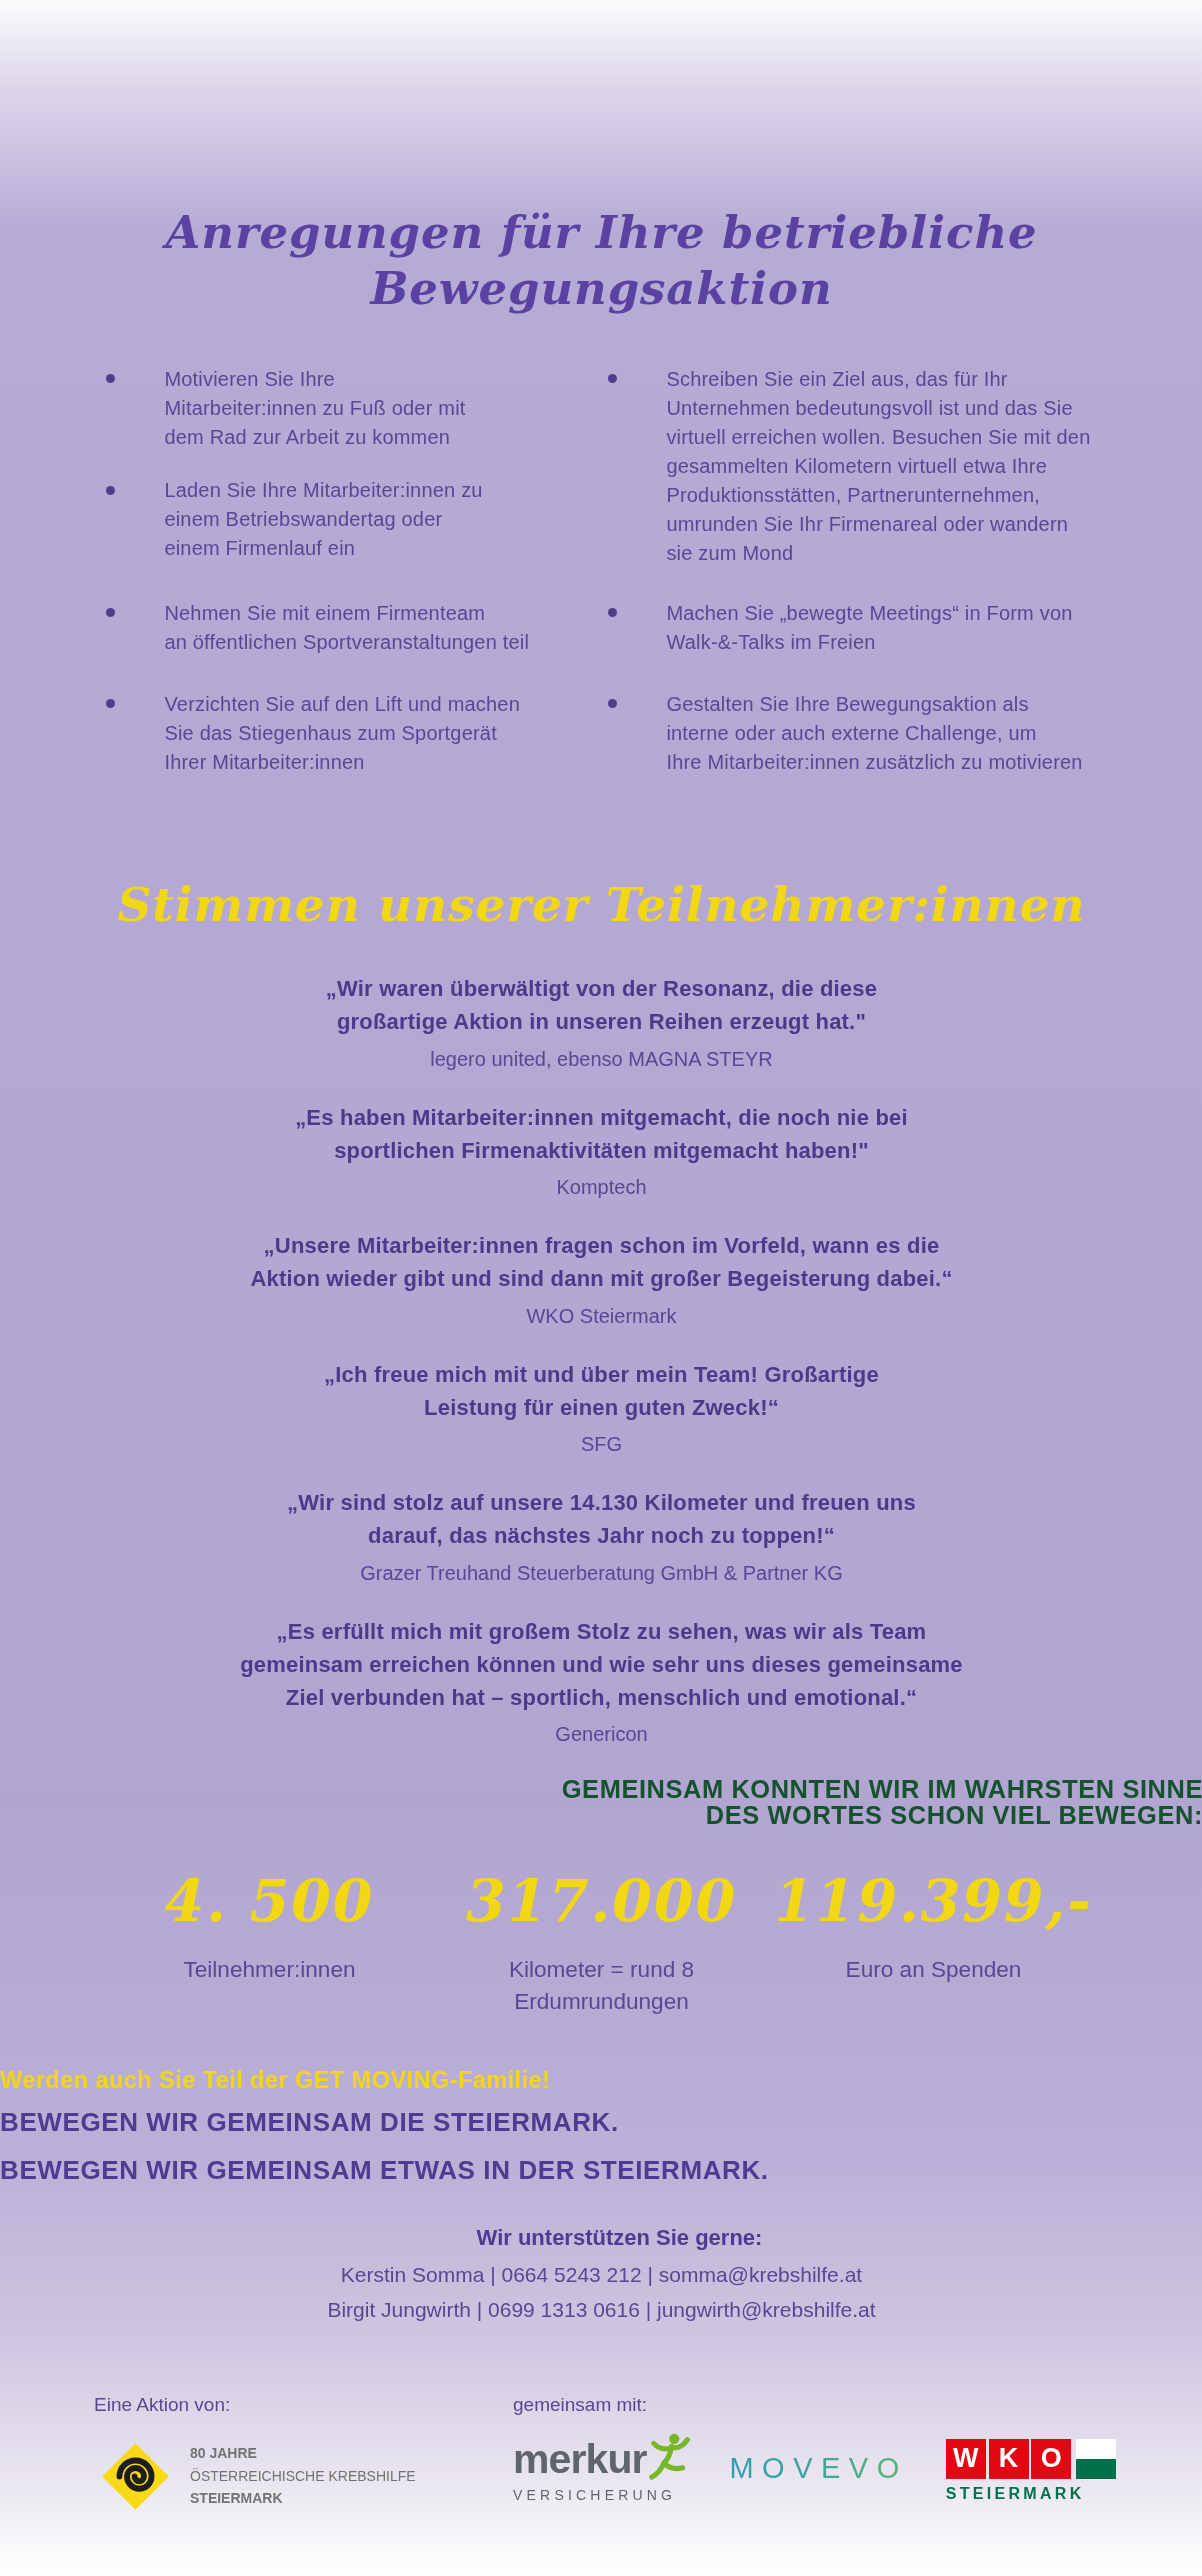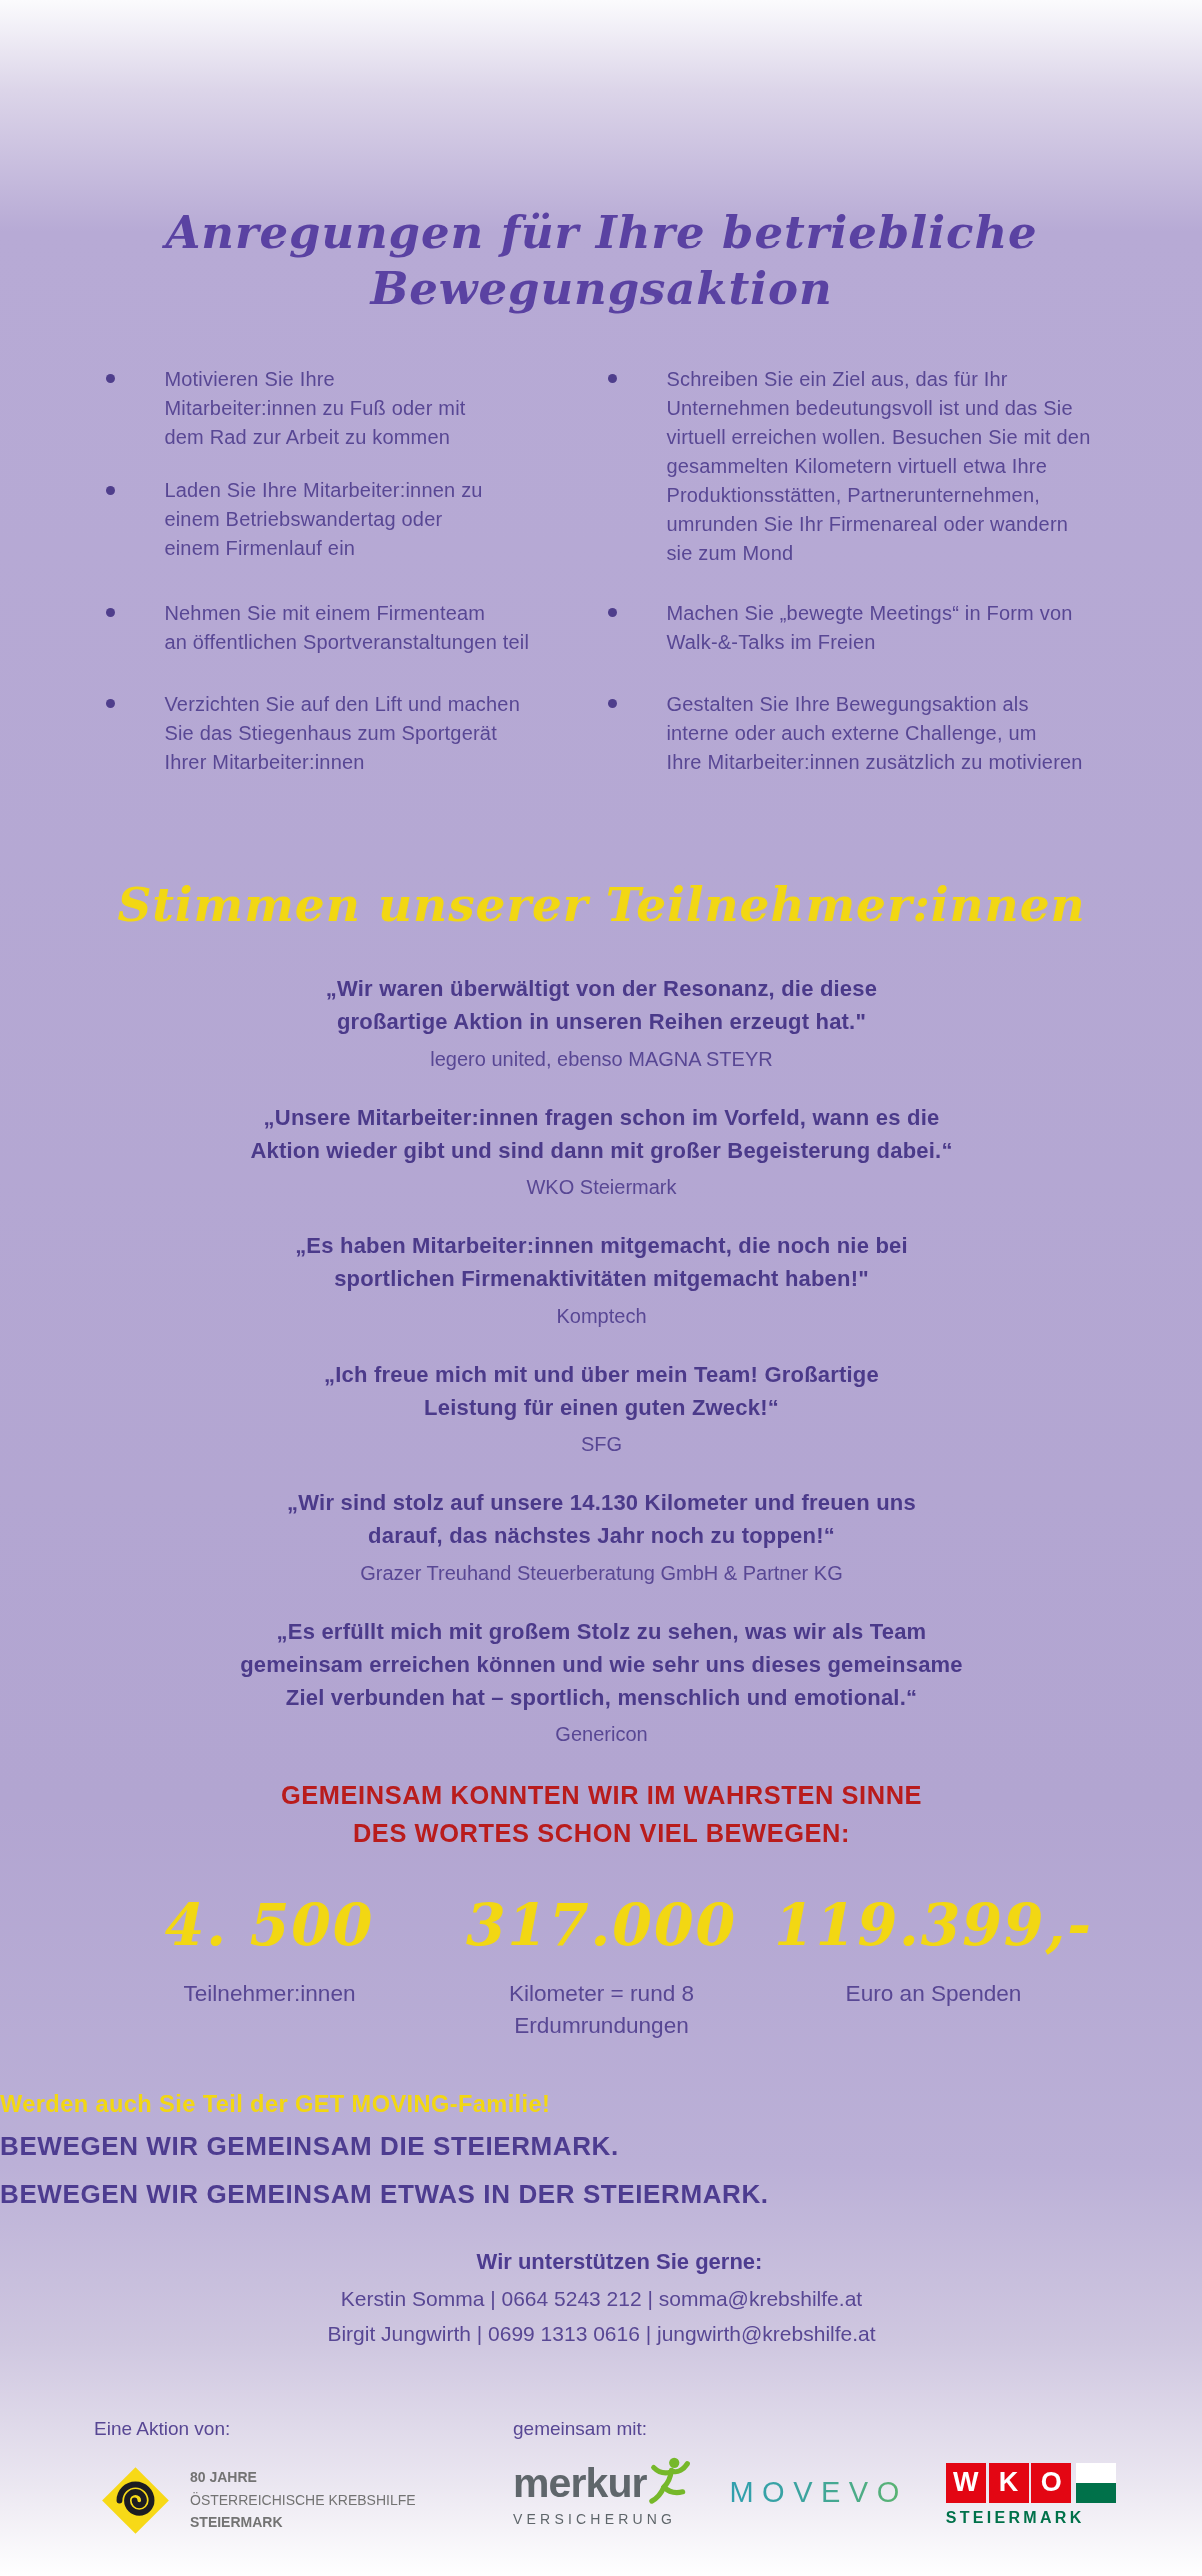--- a/index.html
+++ b/index.html
@@ -50,22 +50,22 @@
   .testimonials{margin-top:34px;text-align:center;}
   .testimonial{margin:0 auto 28px auto;}
   .t-quote{
     margin:0;font-size:22px;line-height:33px;font-weight:700;color:#4b3a8a;
     white-space:pre-line;letter-spacing:0.2px;
   }
   .t-source{margin:7.5px 0 0 0;font-size:20px;line-height:27px;color:#584794;}
 
   
   .results-heading{
-    margin:19px auto 0 auto;text-align:center;font-size:25.4px;line-height:38px;
-    font-weight:700;color:#b91c1c;white-space:pre-line;letter-spacing:0.6px;
+    margin:19px auto 0 auto;text-align:right;font-size:25.4px;line-height:26px;
+    font-weight:700;color:#14532d;white-space:pre-line;letter-spacing:0.6px;
   }
   .stats{margin-top:43px;display:flex;justify-content:center;}
   .stat{width:332px;text-align:center;}
   .stat-value{
     font-family:"DejaVu Serif",serif;font-style:italic;font-weight:700;
     font-size:57px;line-height:60px;color:#f2d713;letter-spacing:1.9px;
   }
   .stat-label{margin-top:22.6px;font-size:22.6px;line-height:32px;color:#584794;white-space:pre-line;}
 
   
@@ -178,28 +178,28 @@
 
   <h2 class="script stimmen-title">Stimmen unserer Teilnehmer:innen</h2>
 
   <div class="testimonials">
     <div class="testimonial">
       <p class="t-quote">„Wir waren überwältigt von der Resonanz, die diese
 großartige Aktion in unseren Reihen erzeugt hat."</p>
       <p class="t-source">legero united, ebenso MAGNA STEYR</p>
     </div>
     <div class="testimonial">
+      <p class="t-quote">„Es haben Mitarbeiter:innen mitgemacht, die noch nie bei
+sportlichen Firmenaktivitäten mitgemacht haben!"</p>
+      <p class="t-source">Komptech</p>
+    </div>
+    <div class="testimonial">
       <p class="t-quote">„Unsere Mitarbeiter:innen fragen schon im Vorfeld, wann es die
 Aktion wieder gibt und sind dann mit großer Begeisterung dabei.“</p>
       <p class="t-source">WKO Steiermark</p>
-    </div>
-    <div class="testimonial">
-      <p class="t-quote">„Es haben Mitarbeiter:innen mitgemacht, die noch nie bei
-sportlichen Firmenaktivitäten mitgemacht haben!"</p>
-      <p class="t-source">Komptech</p>
     </div>
     <div class="testimonial">
       <p class="t-quote">„Ich freue mich mit und über mein Team! Großartige
 Leistung für einen guten Zweck!“</p>
       <p class="t-source">SFG</p>
     </div>
     <div class="testimonial">
       <p class="t-quote">„Wir sind stolz auf unsere 14.130 Kilometer und freuen uns
 darauf, das nächstes Jahr noch zu toppen!“</p>
       <p class="t-source">Grazer Treuhand Steuerberatung GmbH &amp; Partner KG</p>

